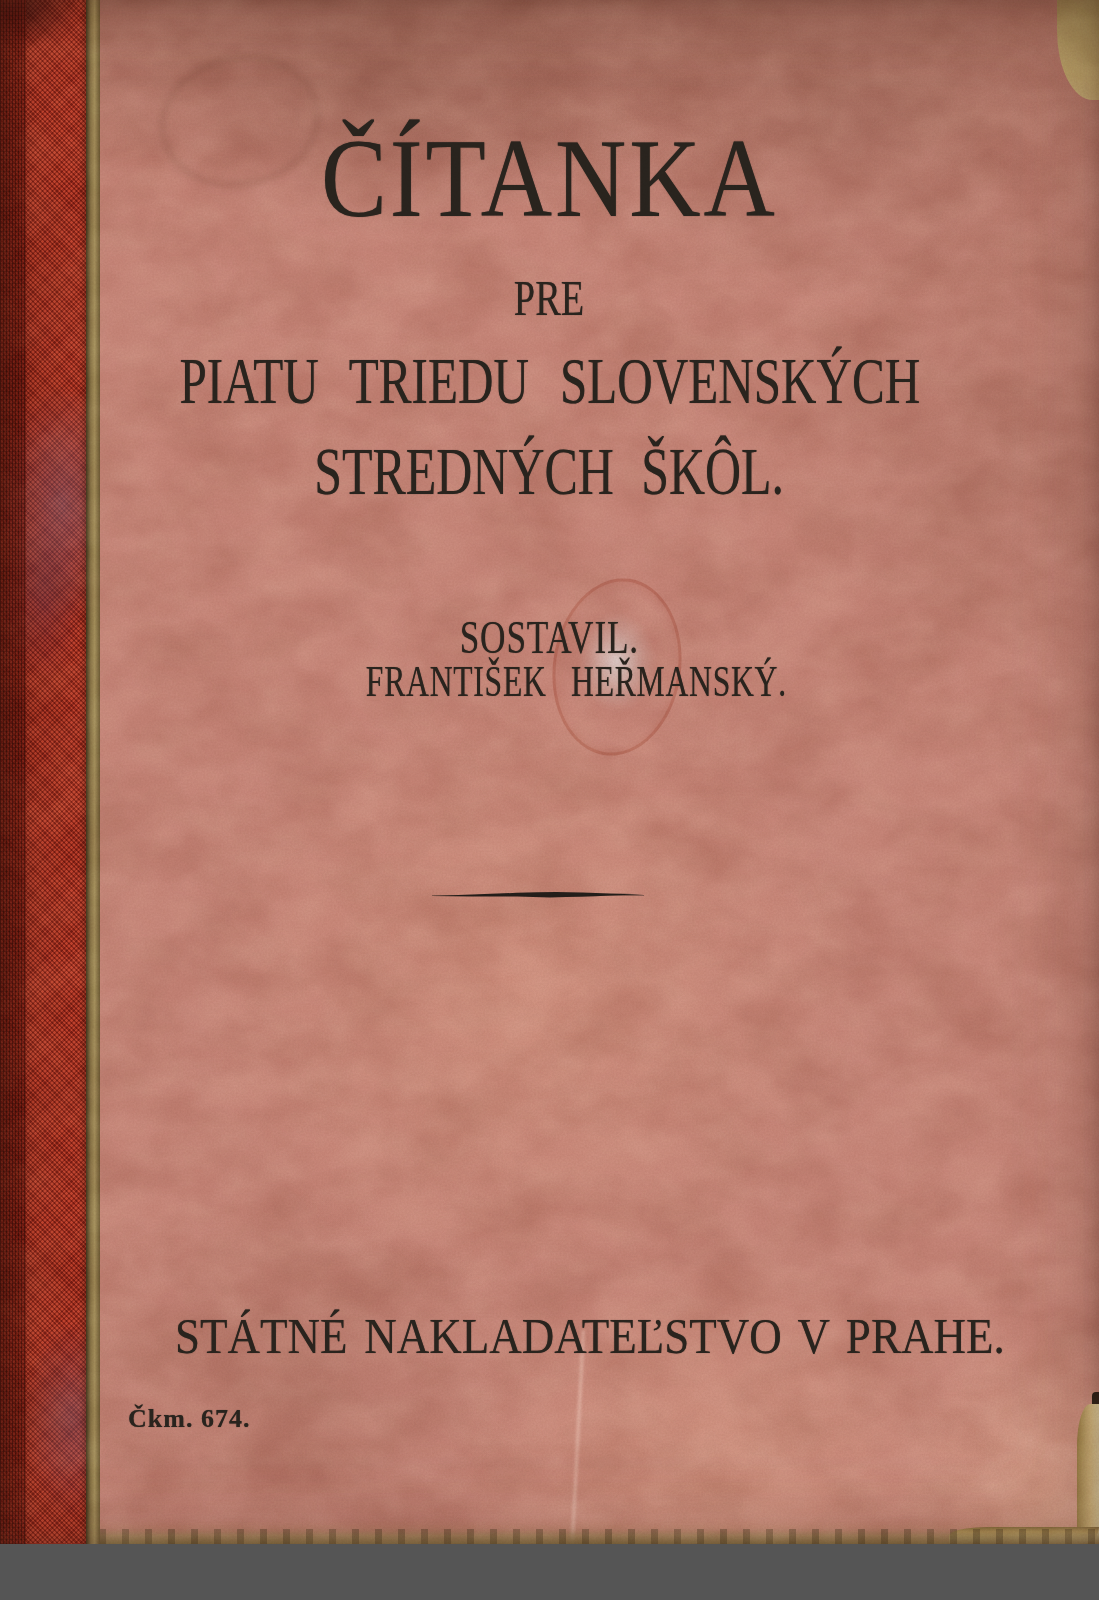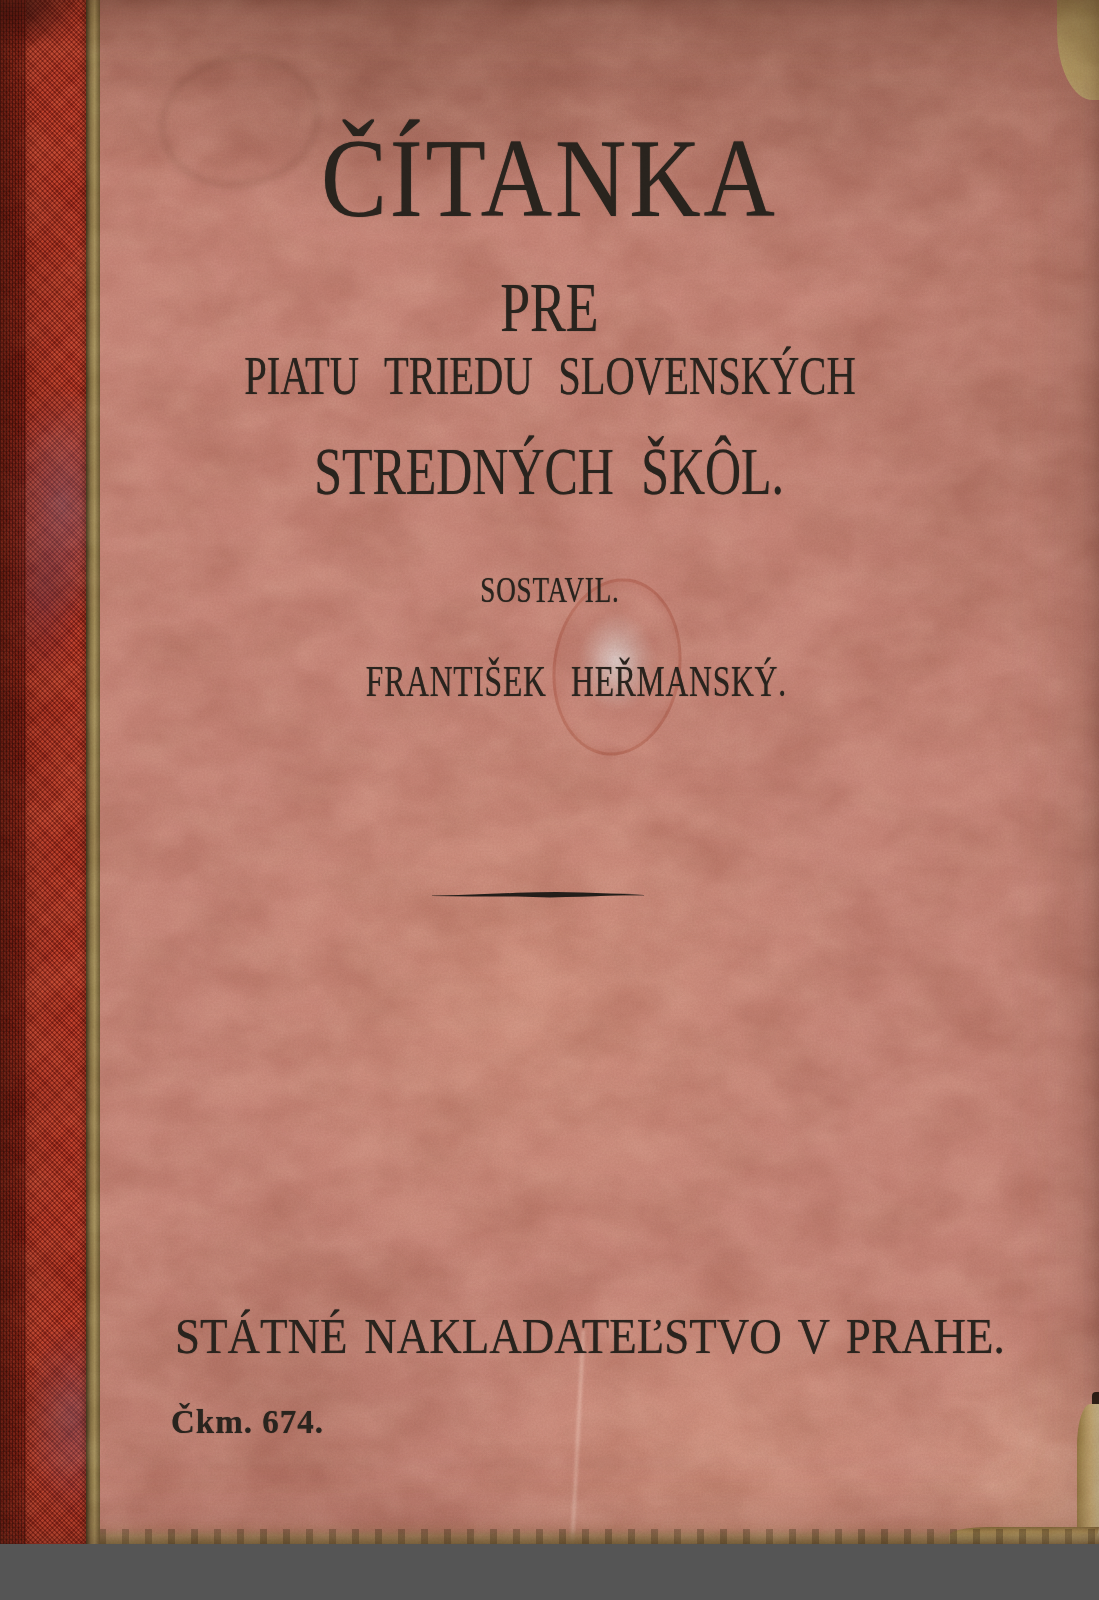--- a/index.html
+++ b/index.html
@@ -110,40 +110,40 @@
   }
 
   
   .text-layer{position:absolute;inset:0;z-index:5;color:#2a251f;}
   .tline{position:absolute;width:100%;text-align:center;line-height:1;white-space:nowrap;}
   .tline>span{display:inline-block;text-shadow:0 0 1px rgba(42,37,31,0.75);}
 
   .t-title{top:126px;font-size:104px;letter-spacing:3px;}
   .t-title>span{transform:scale(0.95,1.08);}
 
-  .t-pre{top:274px;font-size:67px;}
+  .t-pre{top:274px;font-size:48px;}
   .t-pre>span{transform:scale(0.80,1.05);}
 
-  .t-sub2{top:350px;font-size:52px;word-spacing:0.38em;}
+  .t-sub2{top:350px;font-size:63px;word-spacing:0.38em;}
   .t-sub2>span{transform:scale(0.78,1.05);}
 
   .t-sub3{top:440px;font-size:64px;word-spacing:0.30em;}
   .t-sub3>span{transform:scale(0.78,1.05);}
 
-  .t-sost{top:574px;font-size:33px;letter-spacing:1px;}
+  .t-sost{top:616px;font-size:43px;letter-spacing:1px;}
   .t-sost>span{transform:scale(0.82,1.1);}
 
   .t-name{top:660px;font-size:44px;letter-spacing:1px;word-spacing:0.5em;padding-left:27px;}
   .t-name>span{transform:scale(0.72,1.0);}
 
   .t-publ{top:1311px;font-size:50px;word-spacing:0.12em;margin-left:40px;}
   .t-publ>span{transform:scale(0.90,1.0);}
 
-  .t-catalog{position:absolute;left:128px;top:1406px;font-size:33px;font-weight:bold;
-             letter-spacing:1px;line-height:1;white-space:nowrap;text-shadow:0 0 1px rgba(42,37,31,0.7);margin-left:43px;}
+  .t-catalog{position:absolute;left:128px;top:1406px;font-size:26px;font-weight:bold;
+             letter-spacing:1px;line-height:1;white-space:nowrap;text-shadow:0 0 1px rgba(42,37,31,0.7);}
   .t-price{position:absolute;right:72px;top:1406px;font-size:34px;font-weight:bold;
            letter-spacing:1px;line-height:1;white-space:nowrap;text-shadow:0 0 1px rgba(42,37,31,0.7);}
 
   
   .divider{position:absolute;left:432px;top:888px;width:212px;height:14px;z-index:5;}
 
   
   .tex{position:absolute;left:0;top:0;z-index:4;pointer-events:none;}
   .tex-light{z-index:2;mix-blend-mode:soft-light;opacity:0.8;}
   .tex-blotch{z-index:4;mix-blend-mode:multiply;opacity:0.55;}

